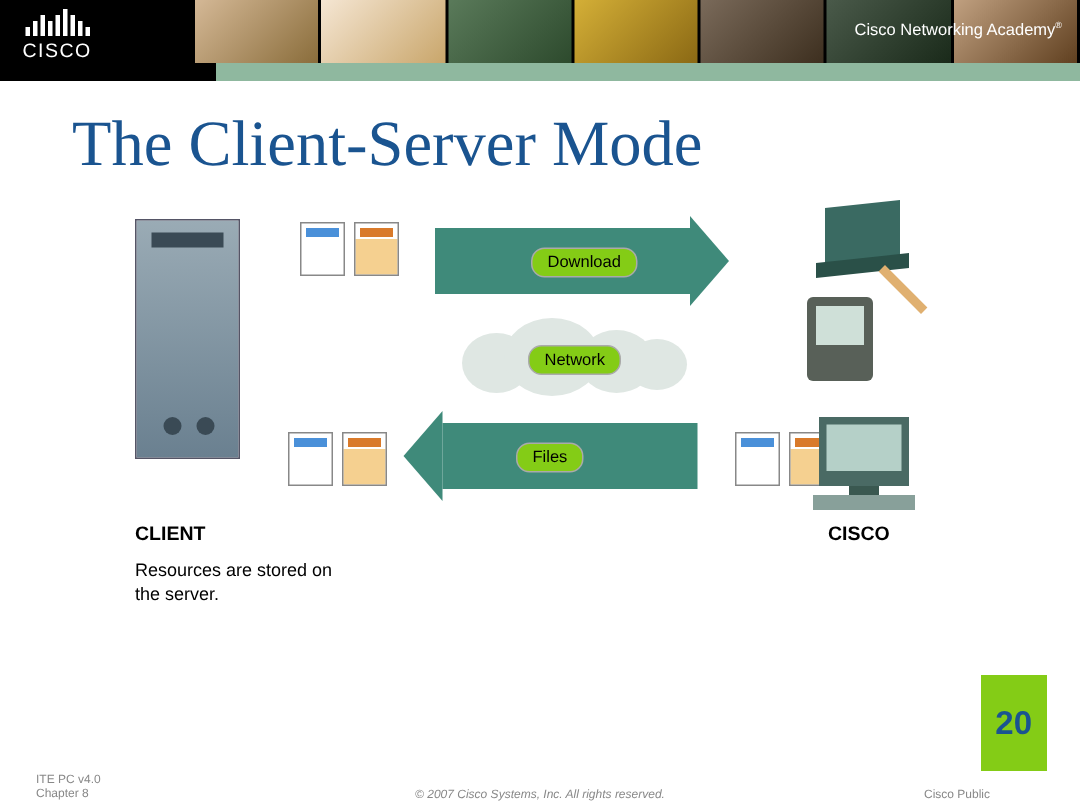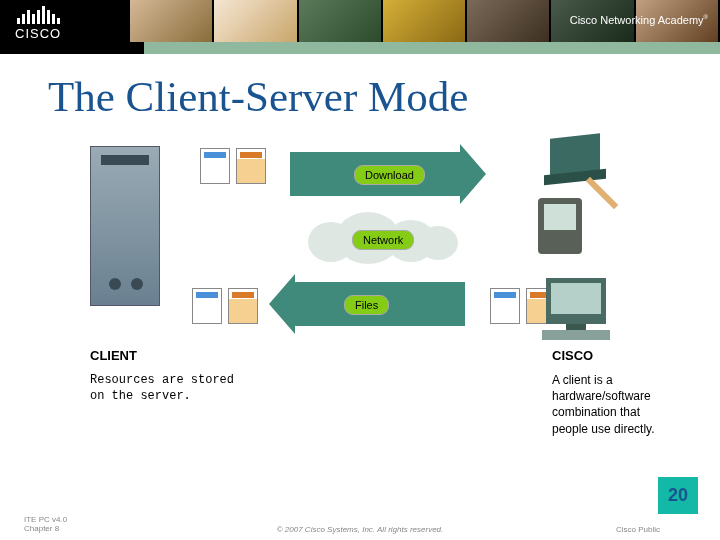--- a/index.html
+++ b/index.html
@@ -55,34 +55,34 @@
   .lbl-net  { left: 262px; top: 112px; }
 
   .cloud { position: absolute; left: 218px; top: 94px; width: 150px; height: 54px; }
   .cloud div { position:absolute; background:#dfe7e3; border-radius:50%; }
   .c1{ width:46px; height:40px; left:0; top:10px;} .c2{width:64px;height:52px;left:28px;top:0;} .c3{width:50px;height:42px;left:78px;top:8px;} .c4{width:40px;height:34px;left:110px;top:14px;}
 
   .bottom-caption { position: absolute; top: 215px; left: 210px; font-weight: bold; font-size: 12px; width: 180px; }
 
   .server-lbl { position:absolute; left:0; top:230px; font-weight:bold; font-size:13px; }
   .client-lbl { position:absolute; left:462px; top:230px; font-weight:bold; font-size:13px; }
-  .server-desc { position:absolute; left:0; top:254px; width:150px; font-size:12px; line-height:1.35;font-family:Liberation Mono, monospace; }
+  .server-desc { position:absolute; left:0; top:254px; width:150px; font-size:12px; line-height:1.35; }
   .client-desc { position:absolute; left:462px; top:254px; width:110px; font-size:12px; line-height:1.35; }
 
   .phone { position:absolute; left:460px; top:18px; width:50px; height:40px; background:#3a6a62; transform:skewY(-6deg); }
   .phone::after{content:""; position:absolute; bottom:-6px; left:-6px; right:-6px; height:10px; background:#2a5048;}
   .pda { position:absolute; left:448px; top:80px; width:44px; height:56px; background:#586058; border-radius:4px; }
   .pda::before{content:""; position:absolute; top:6px; left:6px; right:6px; height:26px; background:#cfe0d8;}
   .stylus { position:absolute; left:492px; top:72px; width:40px; height:6px; background:#e0b070; transform:rotate(45deg); }
   .monitor { position:absolute; left:456px; top:160px; width:60px; height:46px; background:#4a6a64; }
   .monitor::before{content:"";position:absolute; top:5px; left:5px; right:5px; bottom:10px; background:#b5d0c8;}
   .monitor::after{content:"";position:absolute; bottom:-12px; left:20px; width:20px; height:12px; background:#3a5850;}
   .kbd { position:absolute; left:452px; top:212px; width:68px; height:10px; background:#88a09a; }
 
-  .page-num { position:absolute; right:22px; bottom:26px; background:#14b8a6; color:#1a5490; font-size:18px; font-weight:bold; padding:8px 10px; }
+  .page-num { position:absolute; right:22px; bottom:26px; background:#84cc16; color:#1a5490; font-size:22px; font-weight:bold; padding:19px 10px; }
 
   .footer { position:absolute; left:0; right:0; bottom:6px; font-size:8px; color:#888; }
   .foot-left { position:absolute; left:24px; bottom:0; line-height:1.2; }
   .foot-mid { position:absolute; left:0; right:0; text-align:center; bottom:0;font-style:italic; }
   .foot-right { position:absolute; right:60px; bottom:0;text-align:center; }
 </style>
 </head>
 <body>
 
 <div class="header">
@@ -151,21 +151,20 @@
 
   <div class="phone"></div>
   <div class="pda"></div>
   <div class="stylus"></div>
   <div class="monitor"></div>
   <div class="kbd"></div>
 
   <div class="server-lbl">CLIENT</div>
   <div class="client-lbl">CISCO</div>
   <div class="server-desc">Resources are stored on the server.</div>
-  <div class="client-desc">A client is a hardware/software combination that people use directly.</div>
 </div>
 
 <div class="page-num">20</div>
 
 <div class="footer">
   <div class="foot-left">
     <span>ITE PC v4.0</span><br>
     <span>Chapter 8</span>
   </div>
   <div class="foot-mid">© 2007 Cisco Systems, Inc. All rights reserved.</div>

